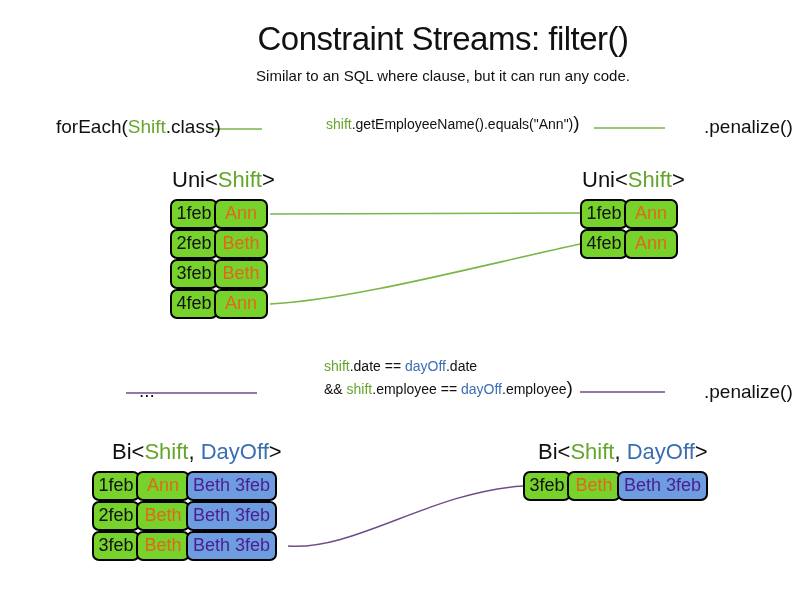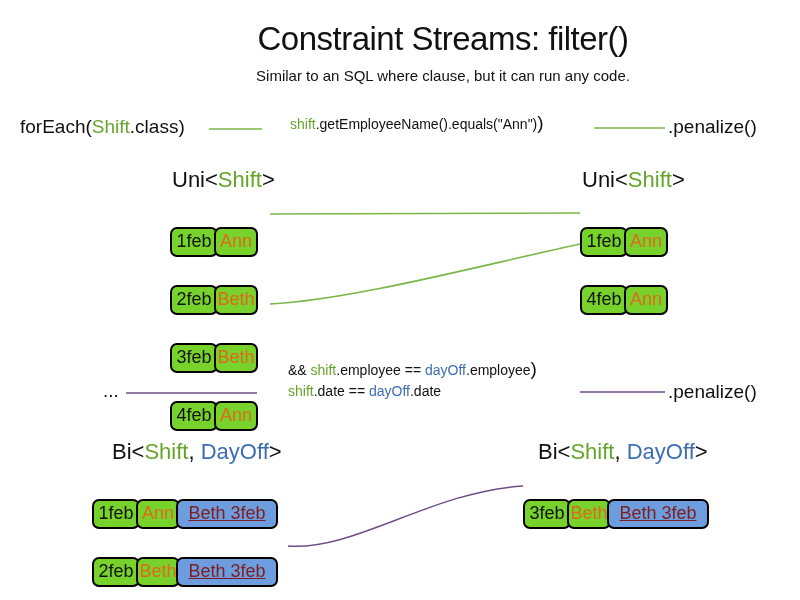--- a/index.html
+++ b/index.html
@@ -5,35 +5,35 @@
   html,body{margin:0;padding:0;}
   body{
     width:800px;height:600px;position:relative;overflow:hidden;
     background:#ffffff;color:var(--text,#111);
     font-family:"Liberation Sans", sans-serif;
   }
   .abs{position:absolute;}
   .center{width:100%;text-align:center;padding-left:43px;}
   .title{top:20px;font-size:33px;font-weight:400;letter-spacing:-.5px;}
   .subtitle{top:67px;font-size:15px;}
-  .code{white-space:nowrap;}
+  .code{white-space:nowrap;margin-left:36px;}
   .big{font-size:19px;}
   .small{font-size:14px;}
   .grn{color:var(--green-text,#66a52b);}
   .blu{color:var(--blue-text,#3c6eb4);}
   .thead{font-size:22px;white-space:nowrap;}
-  .trow{display:flex;height:30px;margin-top:28px;}
+  .trow{display:flex;height:30px;}
   .cell{
     box-sizing:border-box;height:30px;border:2px solid #000;border-radius:7px;
     font-size:18px;line-height:25px;text-align:center;
     background:var(--green-fill,#77d32b);color:#111;
   }
   .c-date{width:48px;}
-  .c-name{width:44px;margin-left:-4px;color:var(--orange-text,#e0681a);}
-  .c-day{width:102px;margin-left:-4px;background:var(--blue-fill,#6d9dde);color:#7f1d1d;text-decoration:underline;}
+  .c-name{width:54px;margin-left:-4px;color:var(--orange-text,#e0681a);}
+  .c-day{width:91px;margin-left:-4px;background:var(--blue-fill,#6d9dde);color:#4c1d95;}
   svg.connectors{position:absolute;left:0;top:0;pointer-events:none;}
   .gl{stroke:var(--green-line,#7ab648);stroke-width:1.6;fill:none;}
   .pl{stroke:var(--purple-line,#6e4d87);stroke-width:1.4;fill:none;}
   .indent1{margin-left:25px;margin-top:6px;}
   .indent2{margin-left:23px;margin-top:3px;}
 </style>
 </head>
 <body>
 
 <div class="abs center title">Constraint Streams: filter()</div>
@@ -95,24 +95,24 @@
   <div class="trow">
     <span class="cell c-date">4feb</span>
     <span class="cell c-name">Ann</span>
   </div>
 </div>
 
 <div class="abs code big" style="left:103px;top:380px">...</div>
 
 <div class="abs code" style="left:265px;top:355px">
   <div class="indent2 small">
-    <span>&amp;&amp; </span><span class="grn">shift</span><span>.employee == </span><span class="blu">dayOff</span><span>.employee</span><span class="big">)</span>
+    <span class="grn">shift</span><span>.date == </span><span class="blu">dayOff</span><span>.date</span>
   </div>
   <div class="indent2 small">
-    <span class="grn">shift</span><span>.date == </span><span class="blu">dayOff</span><span>.date</span>
+    <span>&amp;&amp; </span><span class="grn">shift</span><span>.employee == </span><span class="blu">dayOff</span><span>.employee</span><span class="big">)</span>
   </div>
 </div>
 
 <div class="abs code big" style="left:668px;top:381px">.penalize()</div>
 
 <div class="abs thead" style="left:112px;top:439px">
   <span>Bi&lt;</span><span class="grn">Shift</span><span>, </span><span class="blu">DayOff</span><span>&gt;</span>
 </div>
 <div class="abs thead" style="left:538px;top:439px">
   <span>Bi&lt;</span><span class="grn">Shift</span><span>, </span><span class="blu">DayOff</span><span>&gt;</span>

